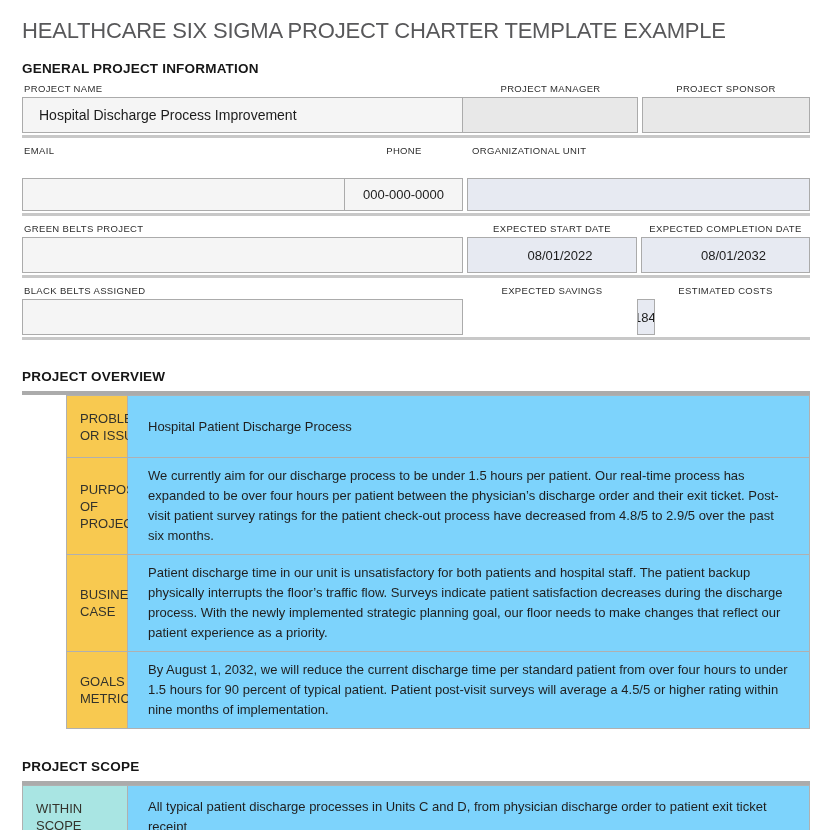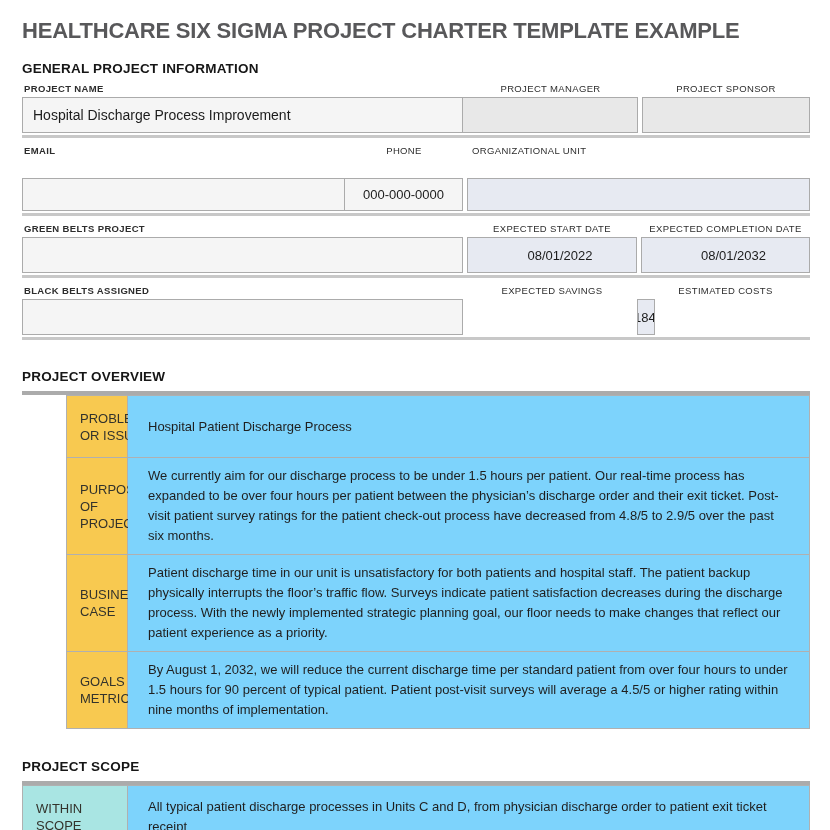--- a/index.html
+++ b/index.html
@@ -4,53 +4,53 @@
 <style>
   html,body { margin:0; padding:0; background:#ffffff; }
   body {
     width:830px; height:830px; overflow:hidden;
     font-family:"Liberation Sans", sans-serif;
     -webkit-font-smoothing:antialiased;
   }
   .page { padding:17px 20px 0 22px; width:788px; box-sizing:content-box; }
 
   .doc-title {
-    font-size:22px; font-weight:bold; line-height:28px;
+    font-size:22px; font-weight:normal; line-height:28px;
     color:var(--title-gray,#58585A); letter-spacing:-0.2px;
     margin:0 0 16px 0;
   }
   .section-title {
     font-size:13.5px; font-weight:bold; color:#161616;
     letter-spacing:0.2px; margin:0 0 7px 0; line-height:15px;
   }
 
   
   .field-block { margin-bottom:7px; }
   .labels, .cells { display:grid; }
   .labels {
     font-size:9.5px; color:#2d2d2d; letter-spacing:0.35px;
     margin-bottom:2px; line-height:12px;
   }
   .grid-r1 { grid-template-columns:441px 175px 4px 168px; }
   .grid-r2 { grid-template-columns:323px 118px 4px 343px; }
   .grid-r3 { grid-template-columns:441px 4px 170px 4px 169px; }
-  .lab-left   { text-align:left; padding-left:2px;font-weight:bold; }
+  .lab-left   { text-align:left; padding-left:2px; }
   .lab-center { text-align:center; }
   .lab-left-pad { text-align:left; padding-left:5px; }
 
   .cell {
     box-sizing:border-box; border:1px solid var(--border-gray,#ABABAB);
     display:flex; align-items:center; overflow:hidden;
   }
   .no-bl { border-left:none; }
   .h36 { height:36px;padding-left:16px; } .h35 { height:33px;margin-top:19px; }
   .bg-light { background:var(--cell-light,#F5F5F5); }
   .bg-gray  { background:var(--cell-gray,#E8E8E8); }
   .bg-blue  { background:var(--cell-bluegray,#E7EAF2); }
-  .val-left   { padding-left:10px; font-size:14px; color:#1c1c1c; }
+  .val-left   { padding-left:16px; font-size:14px; color:#1c1c1c; }
   .val-center { justify-content:center; font-size:13px; color:#1c1c1c; }
   .row-shadow { height:3px; background:var(--shadow-gray,#C8C8C8); margin-top:2px; }
   .spacer { background:transparent; }
 
   
   .sheet { border-top:4px solid #ABABAB; margin-bottom:4px; }
   .trow { display:grid; grid-template-columns:106px 682px; }
   .tlabel {
     box-sizing:border-box; border:1px solid #B0B0B0; border-top:none;
     display:flex; align-items:center;

